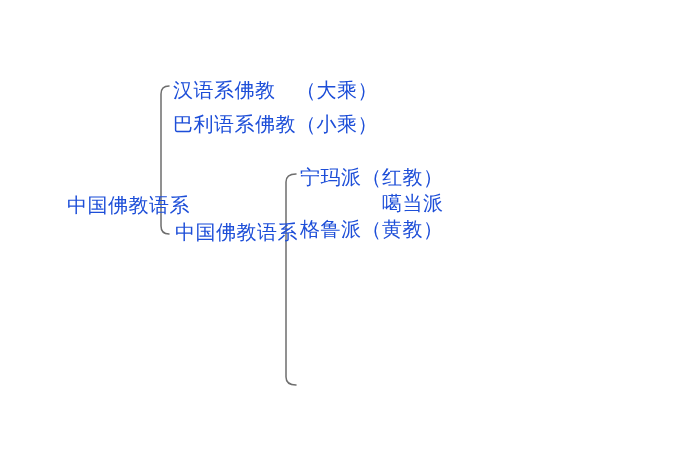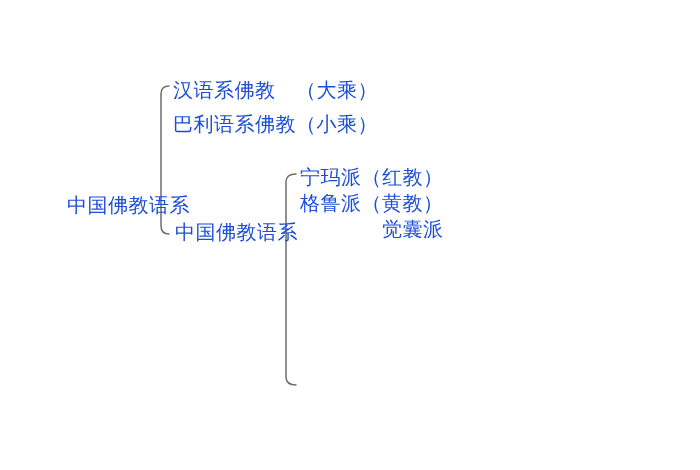--- a/index.html
+++ b/index.html
@@ -64,17 +64,17 @@
   <div class="label root-label">中国佛教语系</div>
 
   <div class="label branch-han">汉语系佛教　（大乘）</div>
 
   <div class="label branch-pali">巴利语系佛教（小乘）</div>
 
   <div class="label branch-tib">中国佛教语系</div>
 
   <div class="sublist">
     <div class="label">宁玛派（红教）</div>
+    <div class="label">噶当派</div>
     <div class="label">格鲁派（黄教）</div>
-    <div class="label">觉囊派</div>
   </div>
 
 </div>
 
 </body></html>

